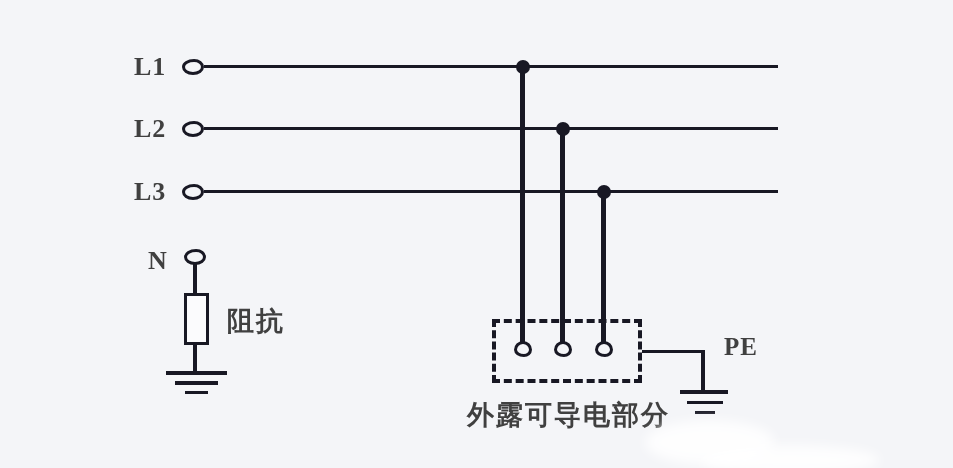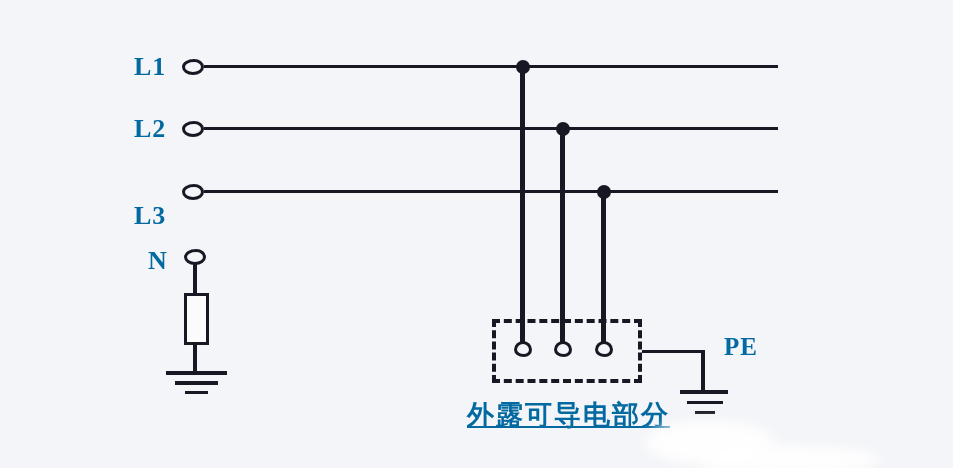--- a/index.html
+++ b/index.html
@@ -8,21 +8,21 @@
     background:#fdfdfd;
     font-family:"Liberation Serif","DejaVu Serif",serif;
     overflow:hidden;
   }
   .stage{
     position:relative;width:953px;height:468px;
     background:#f4f5f8;
   }
   .lbl{
     position:absolute;
-    color:#0369a1;
+    color:#404040;
     font-weight:bold;
     white-space:nowrap;
     user-select:none;
   }
   .lbl-latin{font-size:26px;letter-spacing:1px;}
   .lbl-cjk{font-size:27px;font-family:"DejaVu Sans","Liberation Sans",sans-serif;letter-spacing:2px;}
   .hline{position:absolute;background:#181824;height:3px;}
   .vline{position:absolute;background:#181824;width:5px;}
   .oval{
     position:absolute;
@@ -69,49 +69,50 @@
 <div class="stage">
 
   <div class="lbl lbl-latin" style="left:134px;top:52px;">L1</div>
   <div class="oval" style="left:182px;top:59px;"></div>
   <div class="hline" style="left:204px;top:65px;width:574px;"></div>
 
   <div class="lbl lbl-latin" style="left:134px;top:114px;text-align:right;">L2</div>
   <div class="oval" style="left:182px;top:121px;"></div>
   <div class="hline" style="left:204px;top:127px;width:574px;"></div>
 
-  <div class="lbl lbl-latin" style="left:134px;top:177px;margin-top:24px;">L3</div>
+  <div class="lbl lbl-latin" style="left:134px;top:177px;">L3</div>
   <div class="oval" style="left:182px;top:184px;"></div>
   <div class="hline" style="left:204px;top:190px;width:574px;"></div>
 
   <div class="vline" style="left:520px;top:66px;height:276px;"></div>
   <div class="vline" style="left:560px;top:128px;height:214px;"></div>
   <div class="vline" style="left:601px;top:191px;height:151px;"></div>
 
   <div class="dot" style="left:516px;top:60px;"></div>
   <div class="dot" style="left:556px;top:122px;"></div>
   <div class="dot" style="left:597px;top:185px;"></div>
 
   <div class="lbl lbl-latin" style="left:148px;top:246px;">N</div>
   <div class="oval" style="left:184px;top:249px;"></div>
   <div class="vline" style="left:193px;top:264px;height:30px;width:4px;"></div>
   <div class="resistor"></div>
+  <div class="lbl lbl-cjk" style="left:227px;top:303px;">阻抗</div>
   <div class="vline" style="left:193px;top:345px;height:28px;width:4px;"></div>
 
   <div>
     <div class="gline" style="left:166px;top:371px;width:61px;height:4px;"></div>
     <div class="gline" style="left:175px;top:381px;width:43px;height:4px;"></div>
     <div class="gline" style="left:185px;top:391px;width:23px;height:3px;"></div>
   </div>
 
   <div class="dashed-box"></div>
   <div class="term" style="left:514px;top:341px;"></div>
   <div class="term" style="left:554px;top:341px;"></div>
   <div class="term" style="left:595px;top:341px;"></div>
-  <div class="lbl lbl-cjk" style="left:467px;top:397px;text-decoration:underline;">外露可导电部分</div>
+  <div class="lbl lbl-cjk" style="left:467px;top:397px;">外露可导电部分</div>
 
   <div class="hline" style="left:642px;top:350px;width:63px;"></div>
   <div class="vline" style="left:701px;top:350px;height:42px;width:4px;"></div>
   <div class="lbl lbl-latin" style="left:724px;top:333px;font-size:25px;text-align:right;">PE</div>
 
   <div>
     <div class="gline" style="left:680px;top:390px;width:48px;height:4px;"></div>
     <div class="gline" style="left:687px;top:401px;width:36px;height:3px;"></div>
     <div class="gline" style="left:695px;top:411px;width:20px;height:3px;"></div>
   </div>

